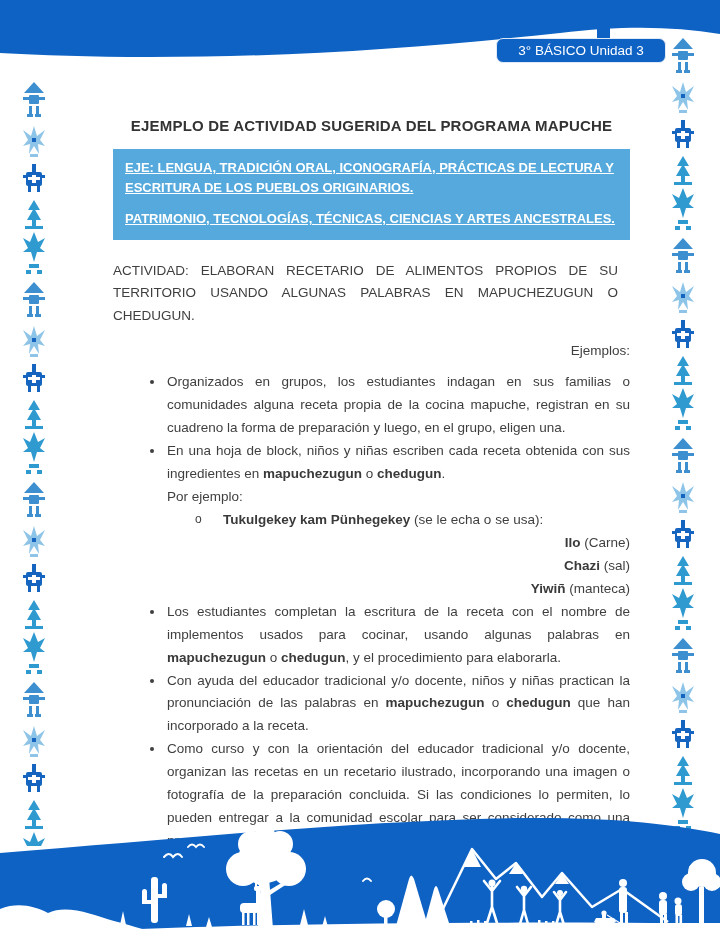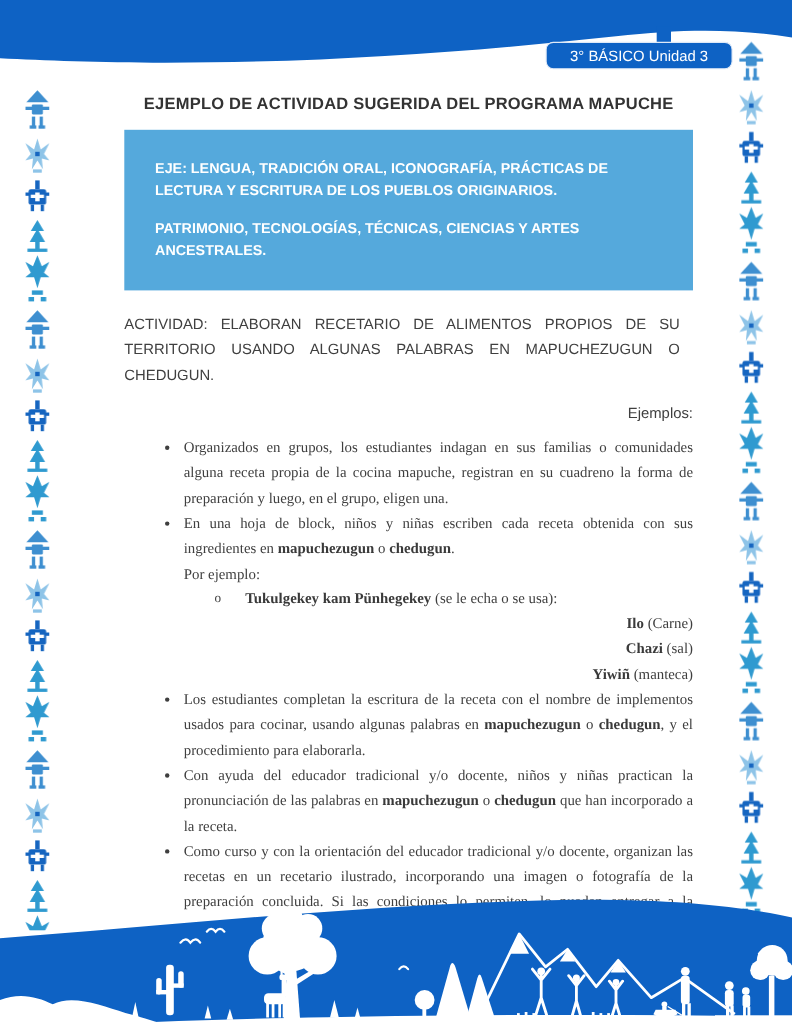--- a/index.html
+++ b/index.html
@@ -17,40 +17,40 @@
     background:#0e62c4;border:1px solid #dfe9f7;border-radius:7px;
     color:#ffffff;font-size:13.5px;line-height:24px;text-align:center;
     box-sizing:border-box;
   }
   
   .border-left{position:absolute;left:23px;top:80px;width:22px;height:766px;}
   .border-right{position:absolute;left:672px;top:36px;width:22px;height:795px;}
   
   .footer-art{position:absolute;left:0;top:817px;width:720px;height:115px;}
   
-  .content{position:absolute;left:113px;top:86px;width:517px;}
+  .content{position:absolute;left:113px;top:117px;width:517px;}
   .doc-title{
     margin:0 0 15px 0;text-align:center;
     font-size:15px;font-weight:bold;color:#333333;letter-spacing:.2px;
   }
   .eje-box{
     background:#55a9dc;color:#ffffff;font-weight:bold;
     font-size:13px;line-height:1.5;
     padding:9px 12px 11px 12px;
   }
-  .eje-box p{margin:16px;}
+  .eje-box p{margin:0;text-decoration:underline;}
   .eje-box p + p{margin-top:12px;}
   .activity-statement{
     margin:20px 12px 0 0;text-align:justify;
     font-size:13.5px;line-height:1.7;
   }
   .examples-label{margin:15px 0 0 0;font-size:13.5px;text-align:right;}
   ul.main-list{
     margin:13px 0 0 0;padding:0 0 0 52px;
-    font-size:13.5px;line-height:1.7;text-align:justify;font-family:Liberation Serif, serif;
+    font-size:13.5px;line-height:1.7;text-align:justify;
   }
   ul.main-list > li{margin:0;padding-left:2px;}
   .sub-block{margin:0;}
   .sub-head-row{display:flex;text-align:left;}
   .sub-marker{width:28px;padding-left:28px;flex:0 0 auto;font-size:12px;}
   .sub-word-row{padding-left:84px;text-align:right;}
   b{color:#3a3a3a;}
 </style>
 </head>
 <body>

